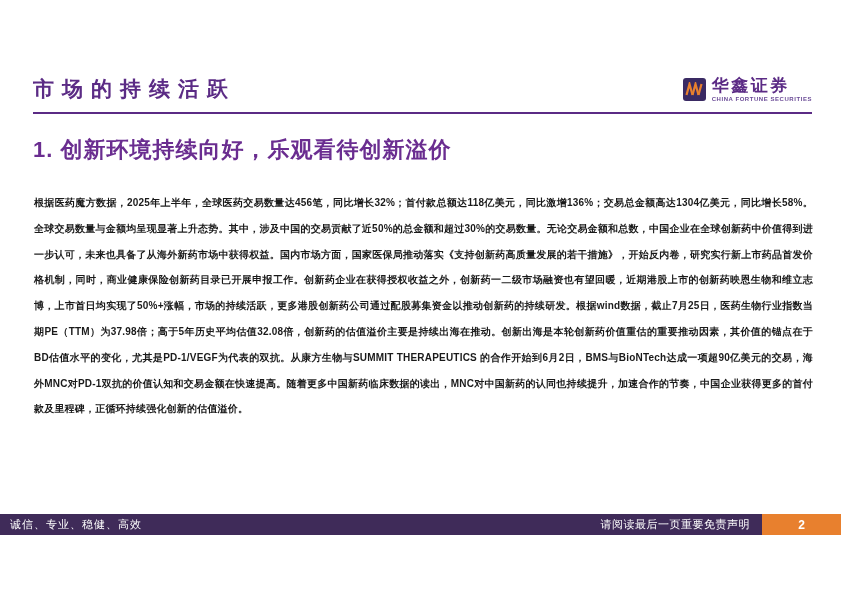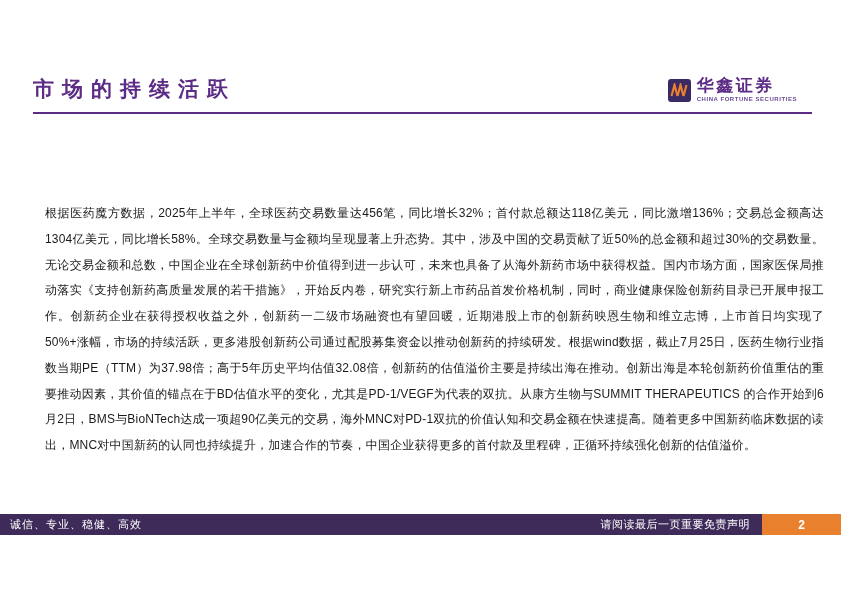--- a/index.html
+++ b/index.html
@@ -12,22 +12,22 @@
   }
   .page{position:absolute;inset:0;width:841px;height:595px;background:#ffffff;}
 
   
   .page-title{
     position:absolute;left:33px;top:76px;margin:0;
     font-size:21px;font-weight:bold;color:#5b2b85;
     letter-spacing:8px;line-height:1.2;
   }
   .logo{
-    position:absolute;right:44px;top:77px;
-    display:flex;align-items:flex-end;gap:6px;
+    position:absolute;right:29px;top:77px;
+    display:flex;align-items:center;gap:6px;
   }
   .logo-mark{
     width:23px;height:23px;border-radius:3px;
     background:#3a2a63;display:flex;align-items:center;justify-content:center;
     flex:0 0 auto;
   }
   .logo-text{display:flex;flex-direction:column;line-height:1;}
   .brand-name{
     font-size:17px;font-weight:bold;color:#5b2b85;letter-spacing:2.5px;
   }
@@ -42,24 +42,25 @@
 
   
   .section-title{
     position:absolute;left:33px;top:136px;margin:0;
     font-size:22px;font-weight:bold;color:#6a2d90;
     letter-spacing:1px;line-height:1.3;
   }
 
   
   .body-text{
-    position:absolute;left:33px;top:189px;width:779px;margin:12px;
-    font-size:12px;line-height:25.8px;color:#1a1a1a;
+    position:absolute;left:33px;top:189px;width:779px;margin:1px;
+    font-size:10px;line-height:25.8px;color:#1a1a1a;
     text-align:justify;text-align-last:left;
     letter-spacing:0.2px;
+    font-weight:bold;
   }
 
   
   .footer-bar{
     position:absolute;left:0;top:514px;width:841px;height:21px;
     background:#3f2b59;display:flex;align-items:center;justify-content:center;
   }
   .footer-motto{
     color:#ffffff;font-size:11px;margin-left:10px;letter-spacing:1px;
   }
@@ -89,20 +90,21 @@
       </svg>
     </div>
     <div class="logo-text">
       <span class="brand-name">华鑫证券</span>
       <span class="brand-tagline">CHINA FORTUNE SECURITIES</span>
     </div>
   </div>
 
   <div class="header-rule"></div>
 
+  <h2 class="section-title">1. 创新环境持续向好，乐观看待创新溢价</h2>
 
   <p class="body-text">根据医药魔方数据，2025年上半年，全球医药交易数量达456笔，同比增长32%；首付款总额达118亿美元，同比激增136%；交易总金额高达1304亿美元，同比增长58%。全球交易数量与金额均呈现显著上升态势。其中，涉及中国的交易贡献了近50%的总金额和超过30%的交易数量。无论交易金额和总数，中国企业在全球创新药中价值得到进一步认可，未来也具备了从海外新药市场中获得权益。国内市场方面，国家医保局推动落实《支持创新药高质量发展的若干措施》，开始反内卷，研究实行新上市药品首发价格机制，同时，商业健康保险创新药目录已开展申报工作。创新药企业在获得授权收益之外，创新药一二级市场融资也有望回暖，近期港股上市的创新药映恩生物和维立志博，上市首日均实现了50%+涨幅，市场的持续活跃，更多港股创新药公司通过配股募集资金以推动创新药的持续研发。根据wind数据，截止7月25日，医药生物行业指数当期PE（TTM）为37.98倍；高于5年历史平均估值32.08倍，创新药的估值溢价主要是持续出海在推动。创新出海是本轮创新药价值重估的重要推动因素，其价值的锚点在于BD估值水平的变化，尤其是PD-1/VEGF为代表的双抗。从康方生物与SUMMIT THERAPEUTICS 的合作开始到6月2日，BMS与BioNTech达成一项超90亿美元的交易，海外MNC对PD-1双抗的价值认知和交易金额在快速提高。随着更多中国新药临床数据的读出，MNC对中国新药的认同也持续提升，加速合作的节奏，中国企业获得更多的首付款及里程碑，正循环持续强化创新的估值溢价。</p>
 
   <div class="footer-bar">
     <span class="footer-motto">诚信、专业、稳健、高效</span>
     <span class="footer-spacer"></span>
     <span class="footer-disclaimer">请阅读最后一页重要免责声明</span>
     <span class="page-num-block">
       <span class="page-num">2</span>
     </span>

